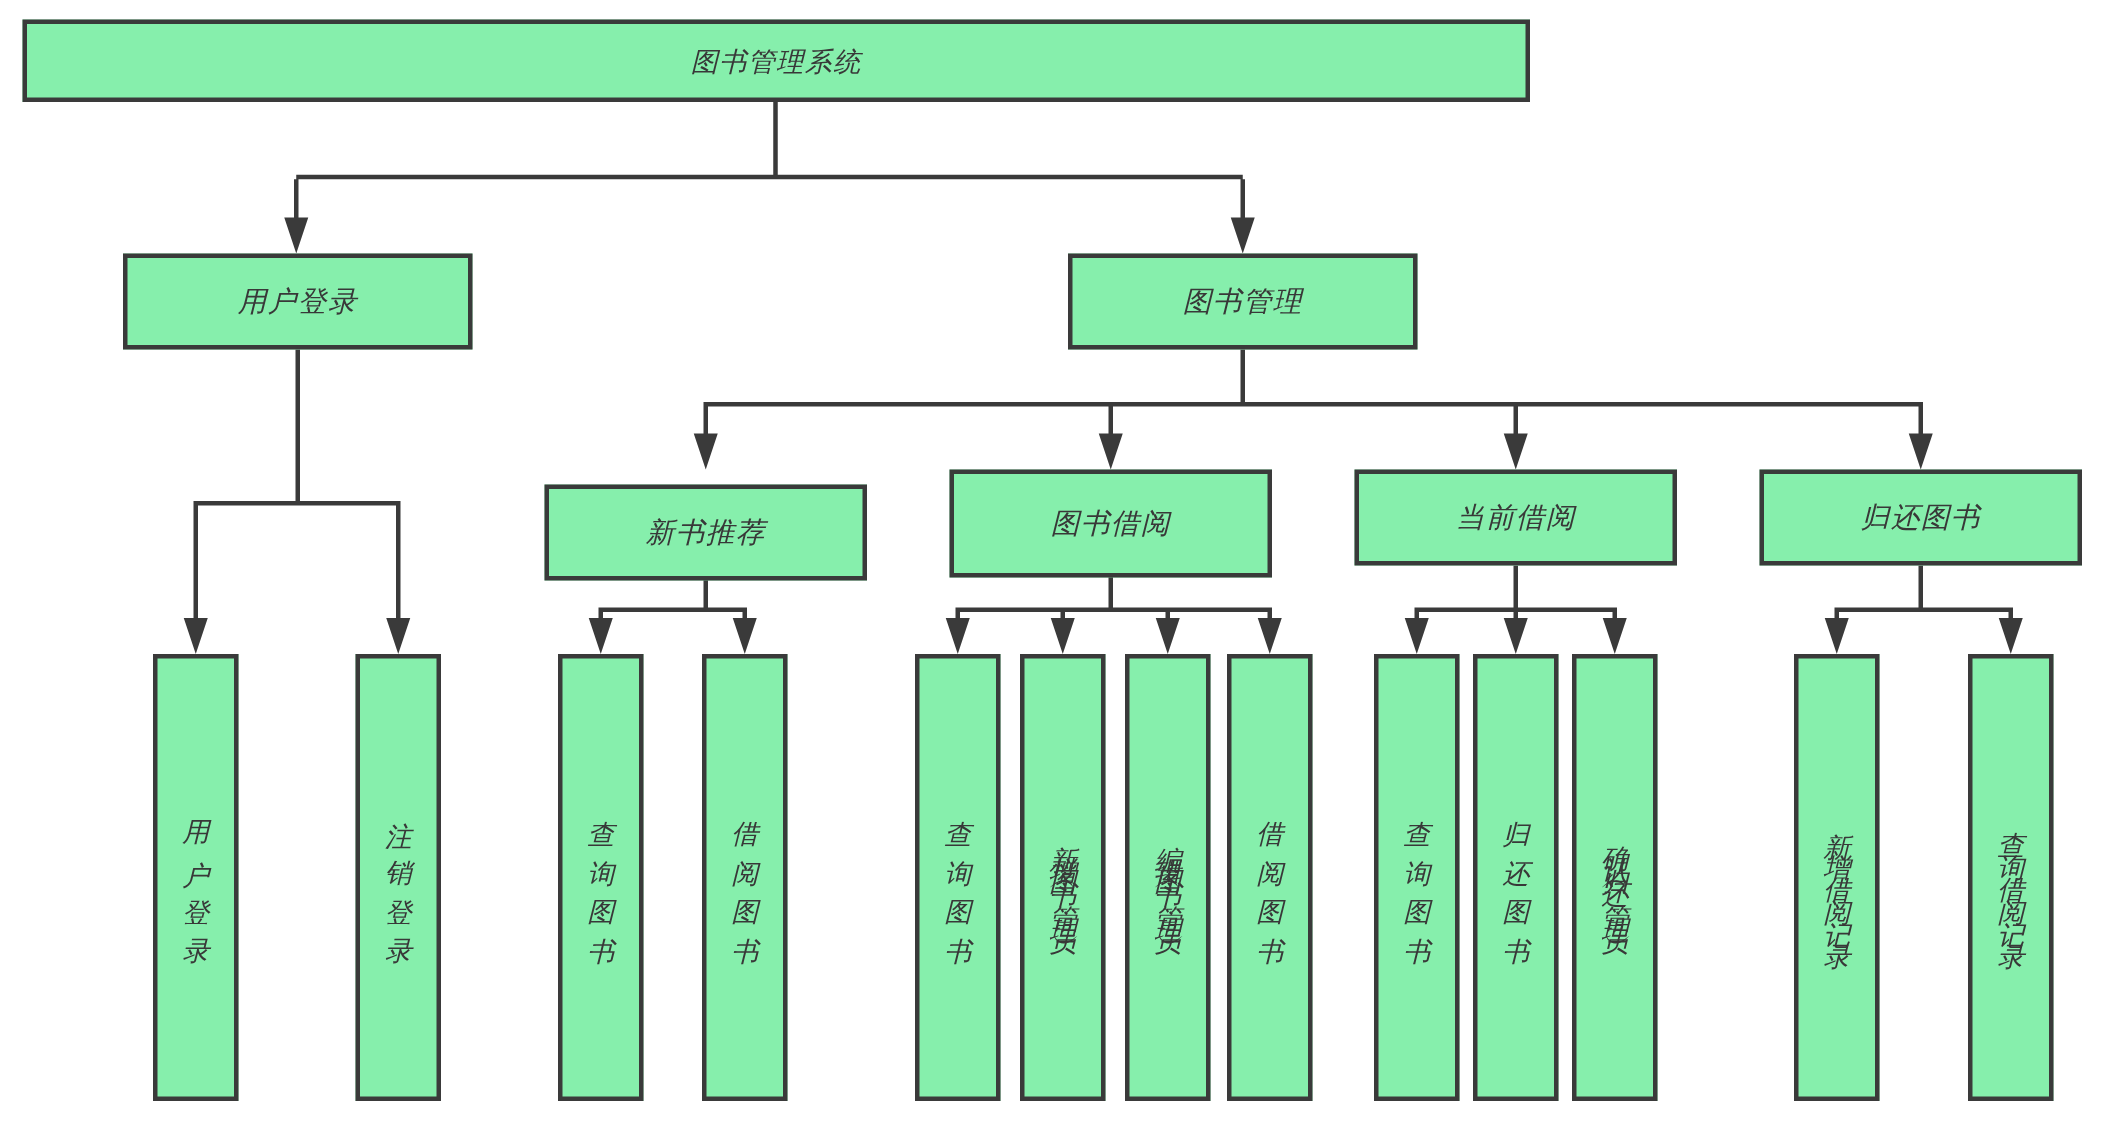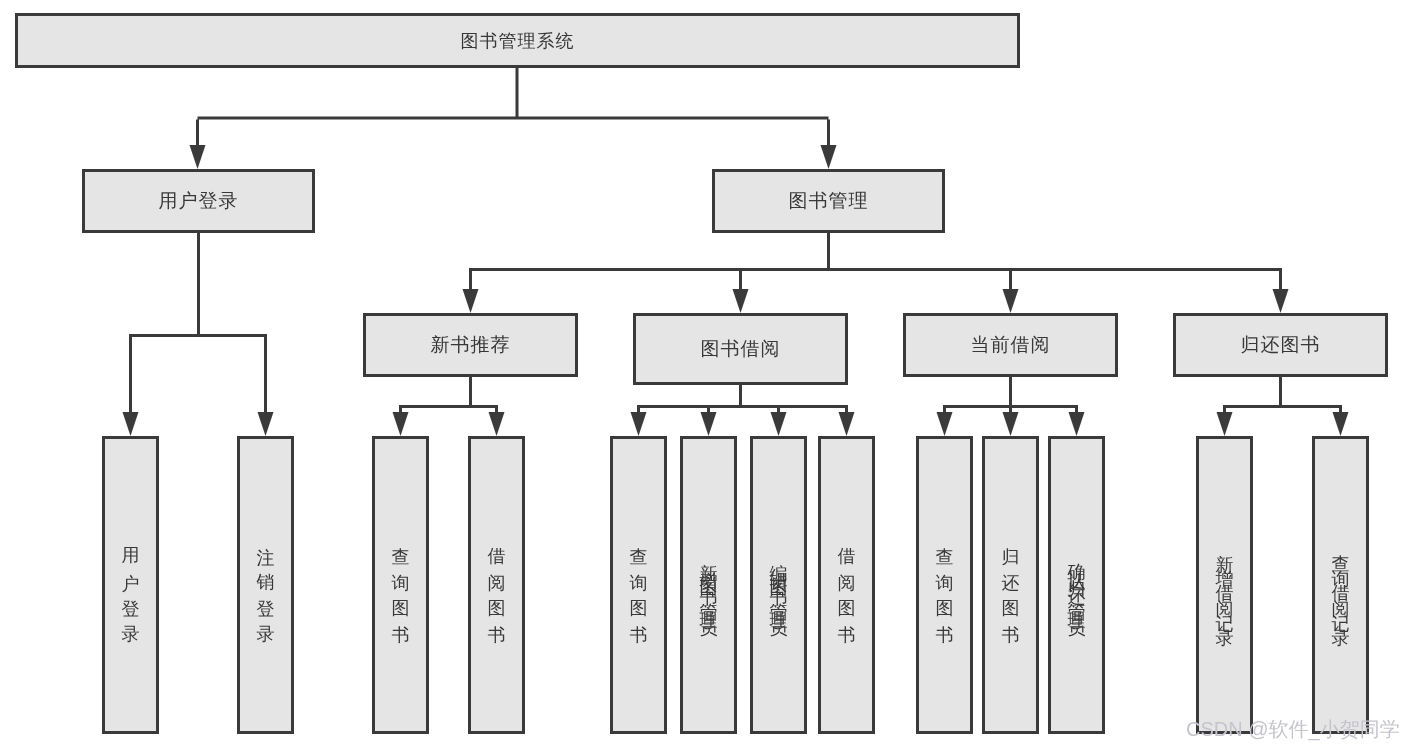--- a/index.html
+++ b/index.html
@@ -15,25 +15,26 @@
   .wires {
     position: absolute;
     left: 0; top: 0;
     width: 1405px; height: 747px;
     pointer-events: none;
   }
   .node {
     position: absolute;
     box-sizing: border-box;
     border: 3px solid #3a3a3a;
-    background: #e5e5e5;
+    background: #86efac;
     display: flex;
     align-items: center;
     justify-content: center;
     color: #383838;
+    font-style: italic;
   }
   .hbox { font-size: 19px; letter-spacing: 1px; }
   .root-box { font-size: 18px; }
   .vbox {
     writing-mode: vertical-lr;
     text-orientation: mixed;
     font-size: 18px;
     line-height: 1;
   }
   .ls4 { letter-spacing: 26px; }
@@ -90,21 +91,21 @@
       <polygon points="1216.5,412 1232.5,412 1224.5,436"></polygon>
       <polygon points="1332.5,412 1348.5,412 1340.5,436"></polygon>
     </g>
   </svg>
 
   <div class="node hbox root-box" style="left:15px; top:13px; width:1005px; height:55px;">图书管理系统</div>
 
   <div class="node hbox" style="left:82px; top:169px; width:233px; height:64px;">用户登录</div>
   <div class="node hbox" style="left:712px; top:169px; width:233px; height:64px;text-align:right;">图书管理</div>
 
-  <div class="node hbox" style="left:363px; top:313px; width:215px; height:64px;">新书推荐</div>
+  <div class="node hbox" style="left:363px; top:323px; width:215px; height:64px;">新书推荐</div>
   <div class="node hbox" style="left:633px; top:313px; width:215px; height:72px;">图书借阅</div>
   <div class="node hbox" style="left:903px; top:313px; width:215px; height:64px;text-align:center;">当前借阅</div>
   <div class="node hbox" style="left:1173px; top:313px; width:215px; height:64px;">归还图书</div>
 
   <div class="node vbox ls4" style="left:102px; top:436px; width:57px; height:298px;">用户登录</div>
   <div class="node vbox ls4" style="left:237px; top:436px; width:57px; height:298px;">注销登录</div>
 
   <div class="node vbox ls4" style="left:372px; top:436px; width:57px; height:298px;">查询图书</div>
   <div class="node vbox ls4" style="left:468px; top:436px; width:57px; height:298px;">借阅图书</div>
 
@@ -113,15 +114,14 @@
   <div class="node vbox ls9" style="left:750px; top:436px; width:57px; height:298px;">编辑图书（管理员）</div>
   <div class="node vbox ls4" style="left:818px; top:436px; width:57px; height:298px;">借阅图书</div>
 
   <div class="node vbox ls4" style="left:916px; top:436px; width:57px; height:298px;">查询图书</div>
   <div class="node vbox ls4" style="left:982px; top:436px; width:57px; height:298px;">归还图书</div>
   <div class="node vbox ls9" style="left:1048px; top:436px; width:57px; height:298px;">确认归还（管理员）</div>
 
   <div class="node vbox ls6" style="left:1196px; top:436px; width:57px; height:298px;">新增借阅记录</div>
   <div class="node vbox ls6" style="left:1312px; top:436px; width:57px; height:298px;">查询借阅记录</div>
 
-  <div class="watermark">CSDN @软件_小贺同学</div>
 
 </div>
 
 </body></html>

